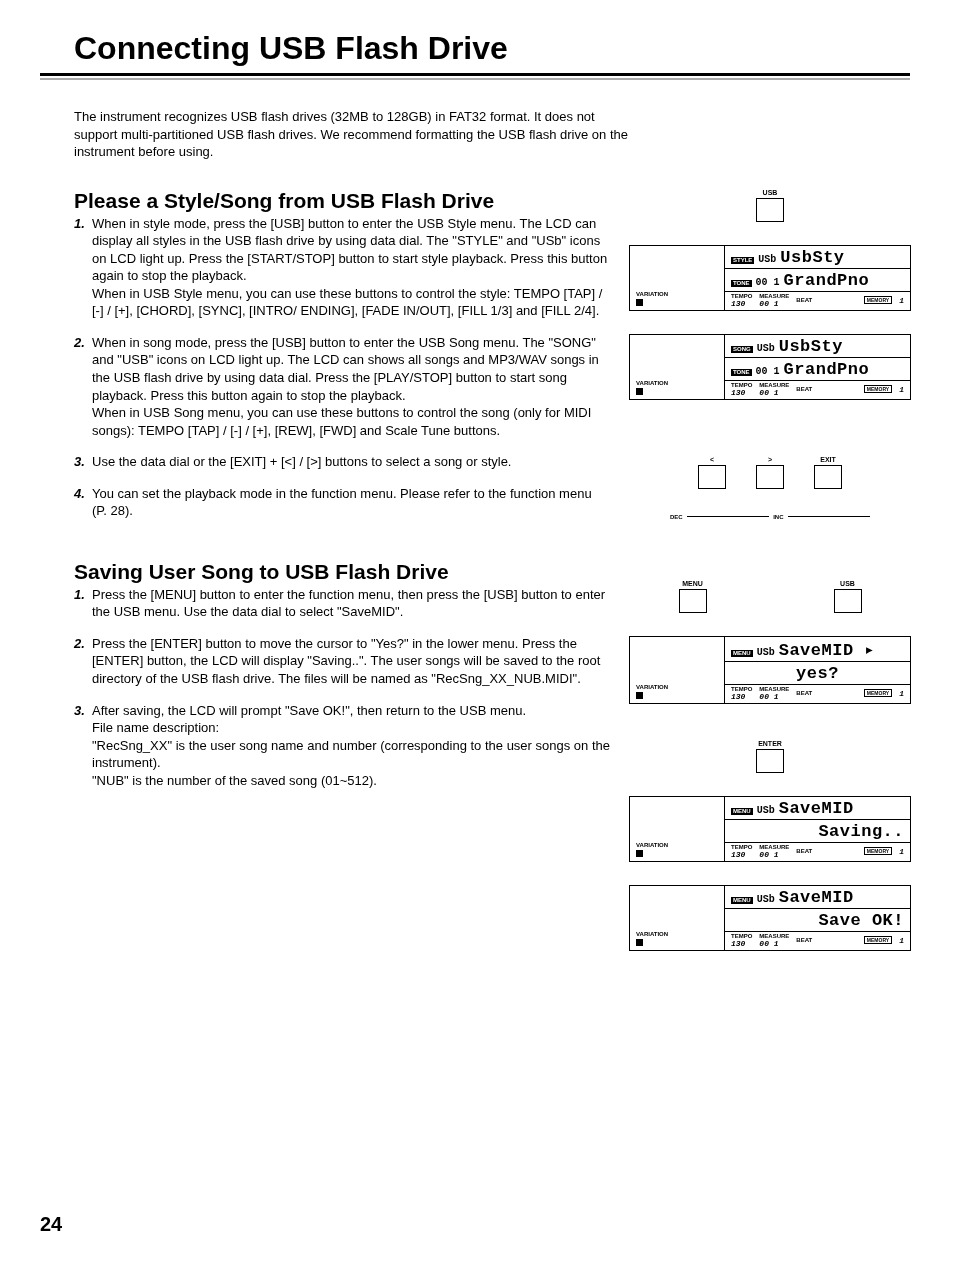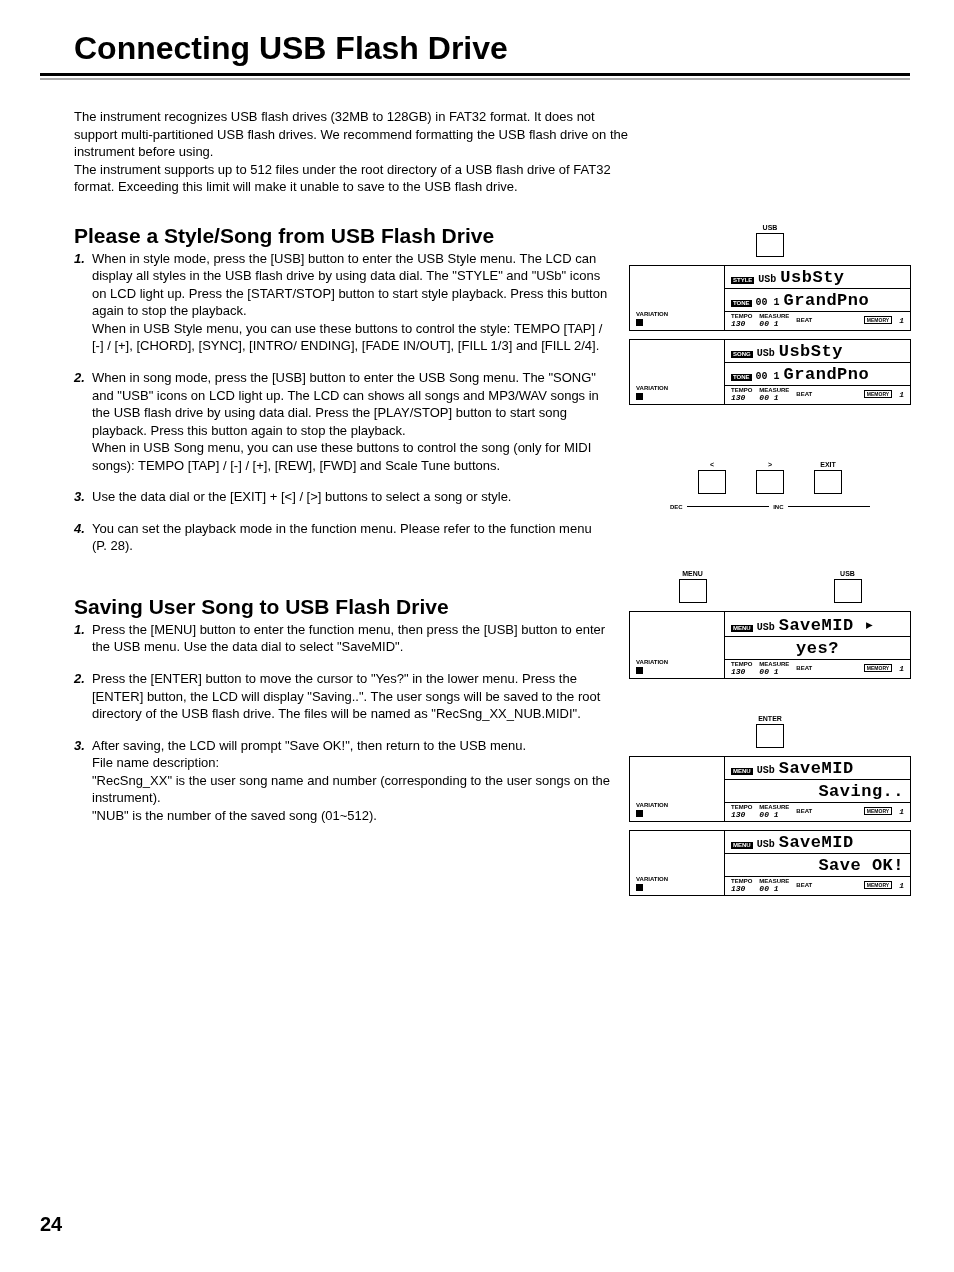--- a/index.html
+++ b/index.html
@@ -182,34 +182,33 @@
   .decinc-labels {
     display:flex;
     width:200px;
     font-size:6px;
     font-weight:bold;
     margin: 2px auto 0;
     align-items:center;
     gap:4px;
   }
   .decinc-labels .line { flex:1; height:1px; background:#000; }
-  .group { display:flex; flex-direction:column; align-items:center; width:280px; gap:8px; margin-bottom:6px;}
+  .group { display:flex; flex-direction:column; align-items:center; width:280px; gap:23px; margin-bottom:6px;}
 </style>
 </head>
 <body>
 
 <div class="page">
 
   <h1 class="title">Connecting USB Flash Drive</h1>
   <div class="rule-top"></div>
   <div class="rule-bottom"></div>
 
   <div class="intro">
     <div>The instrument recognizes USB flash drives (32MB to 128GB) in FAT32 format. It does not support multi-partitioned USB flash drives. We recommend formatting the USB flash drive on the instrument before using.</div>
-    <div>The instrument supports up to 512 files under the root directory of a USB flash drive of FAT32 format. Exceeding this limit will make it unable to save to the USB flash drive.</div>
   </div>
 
   <div class="columns">
     <div class="left">
 
       <h2>Please a Style/Song from USB Flash Drive</h2>
       <div class="step">
         <div class="step-num">1.</div>
         <div class="step-text" style="white-space:pre-line">When in style mode, press the [USB] button to enter the USB Style menu. The LCD can display all styles in the USB flash drive by using data dial. The "STYLE" and "USb" icons on LCD light up. Press the [START/STOP] button to start style playback. Press this button again to stop the playback.
 When in USB Style menu, you can use these buttons to control the style: TEMPO [TAP] / [-] / [+], [CHORD], [SYNC], [INTRO/ ENDING], [FADE IN/OUT], [FILL 1/3] and [FILL 2/4].</div>

